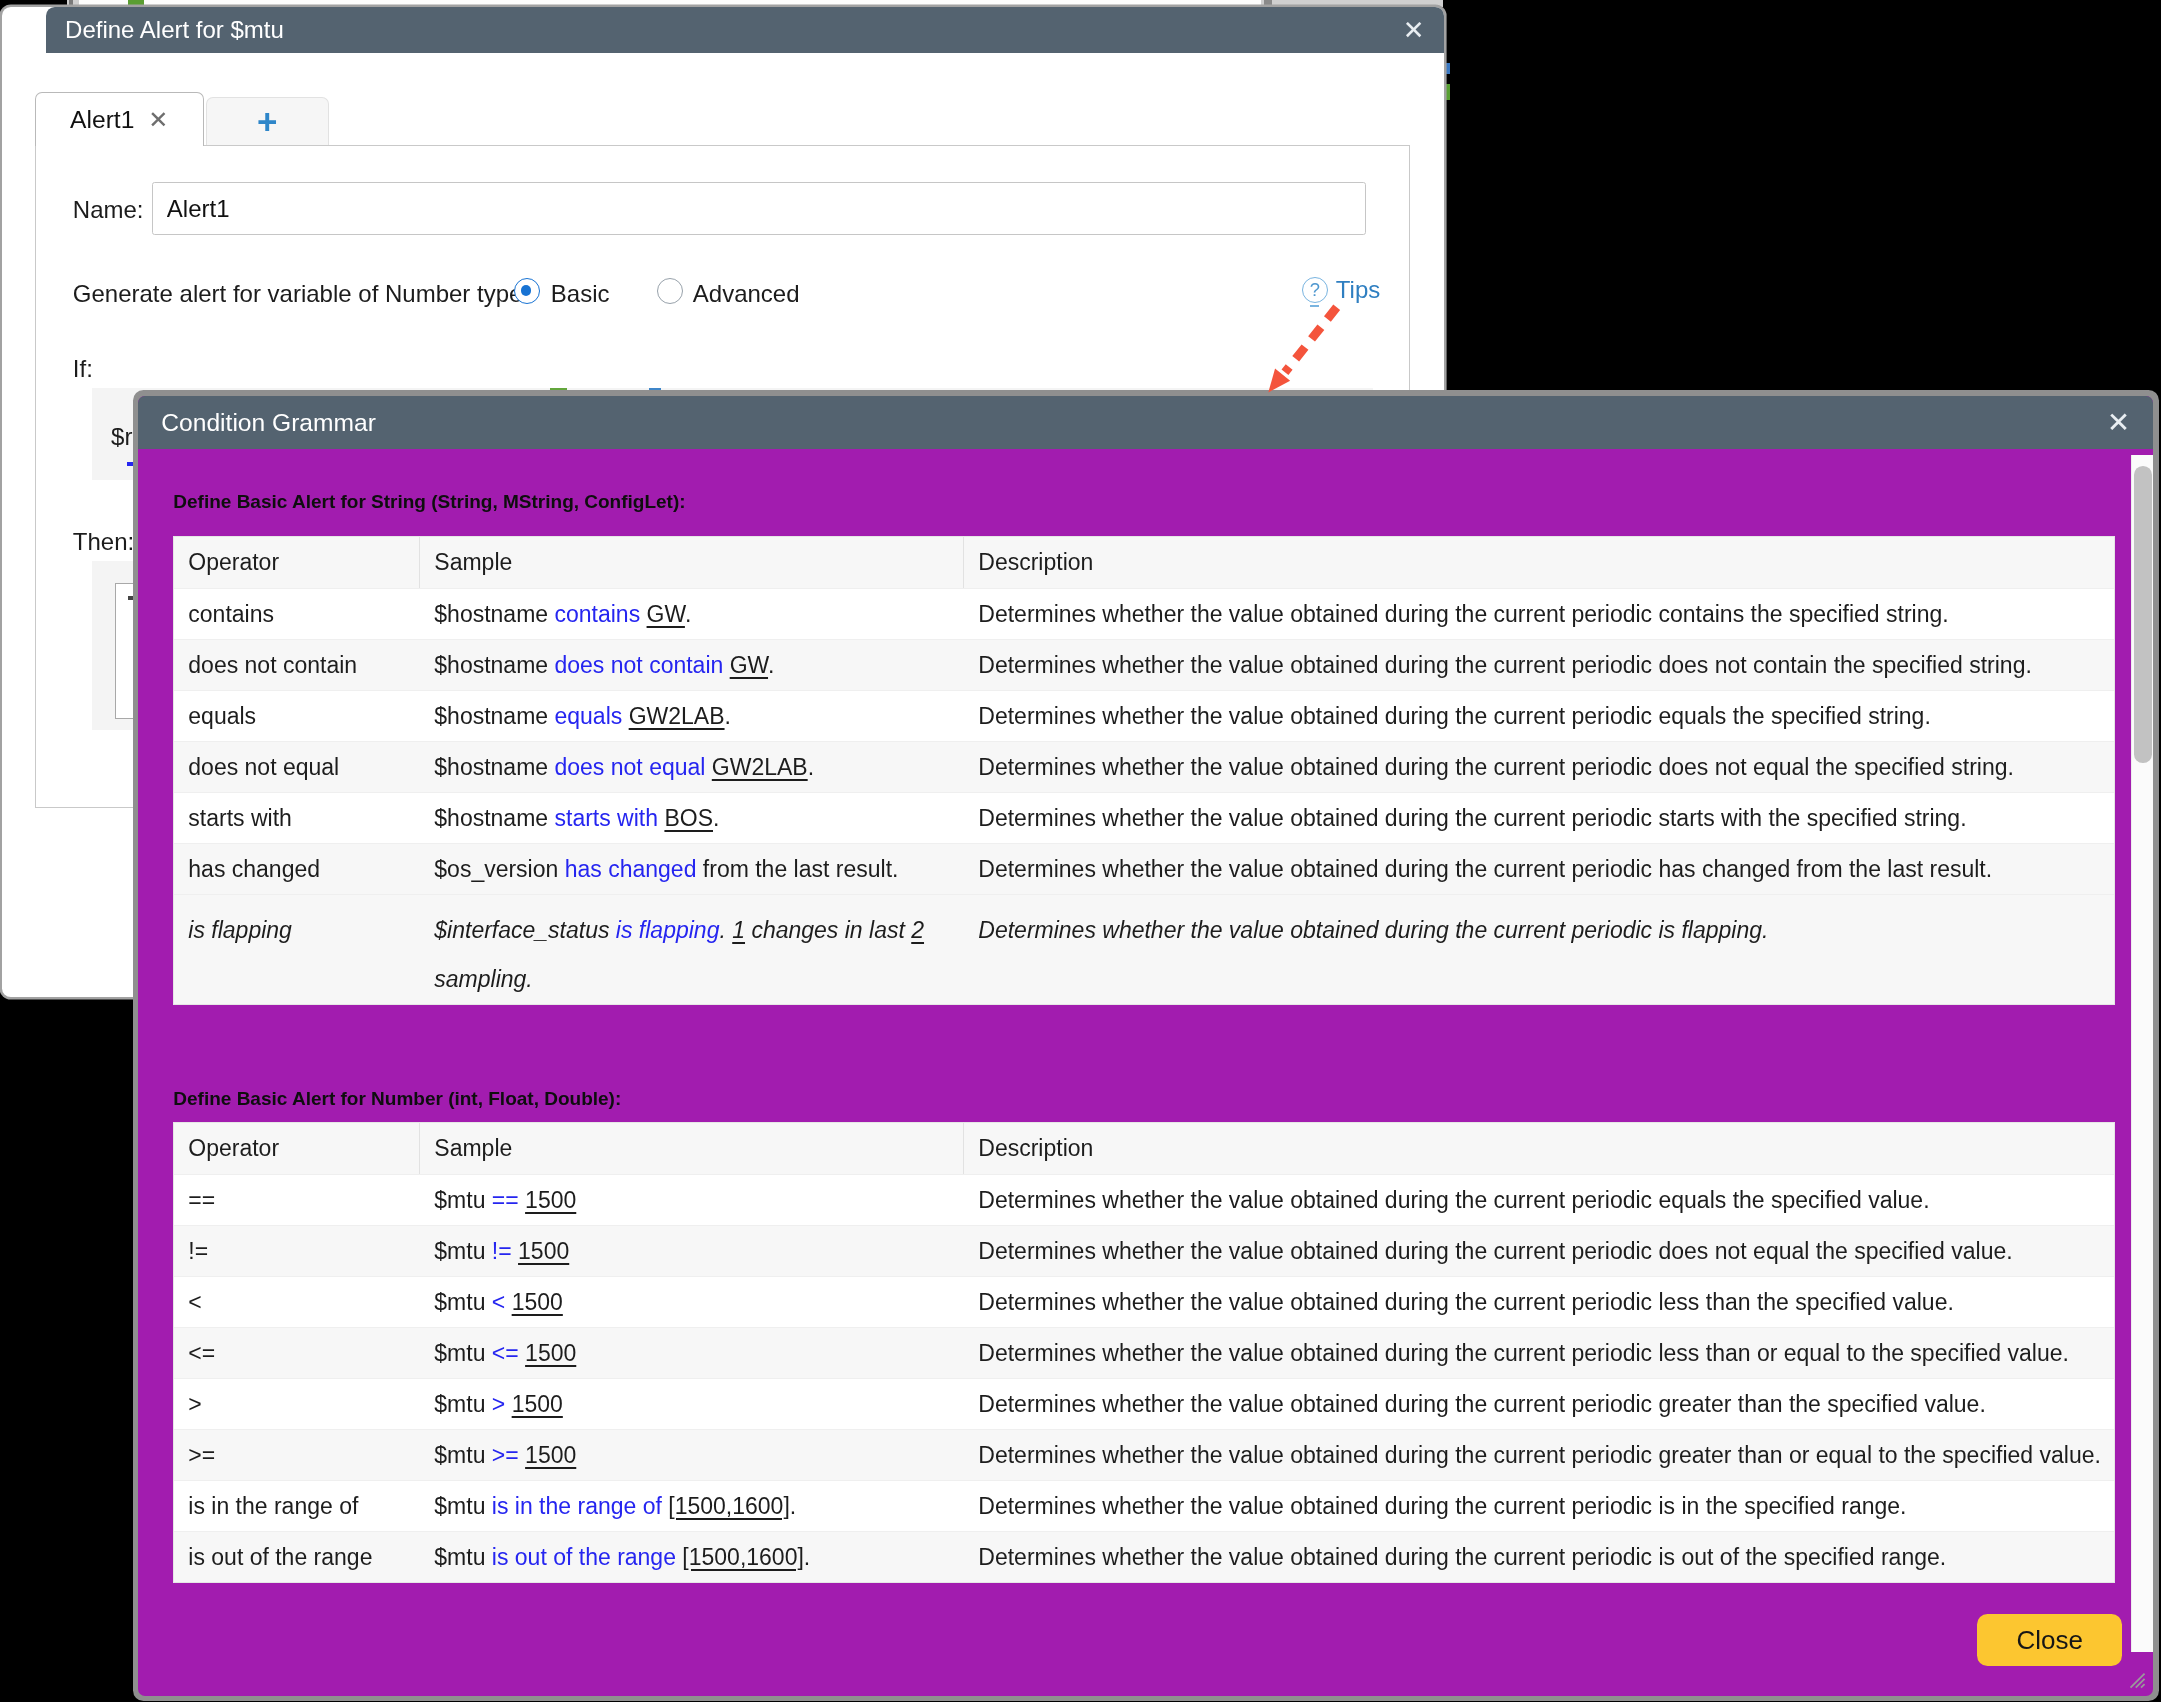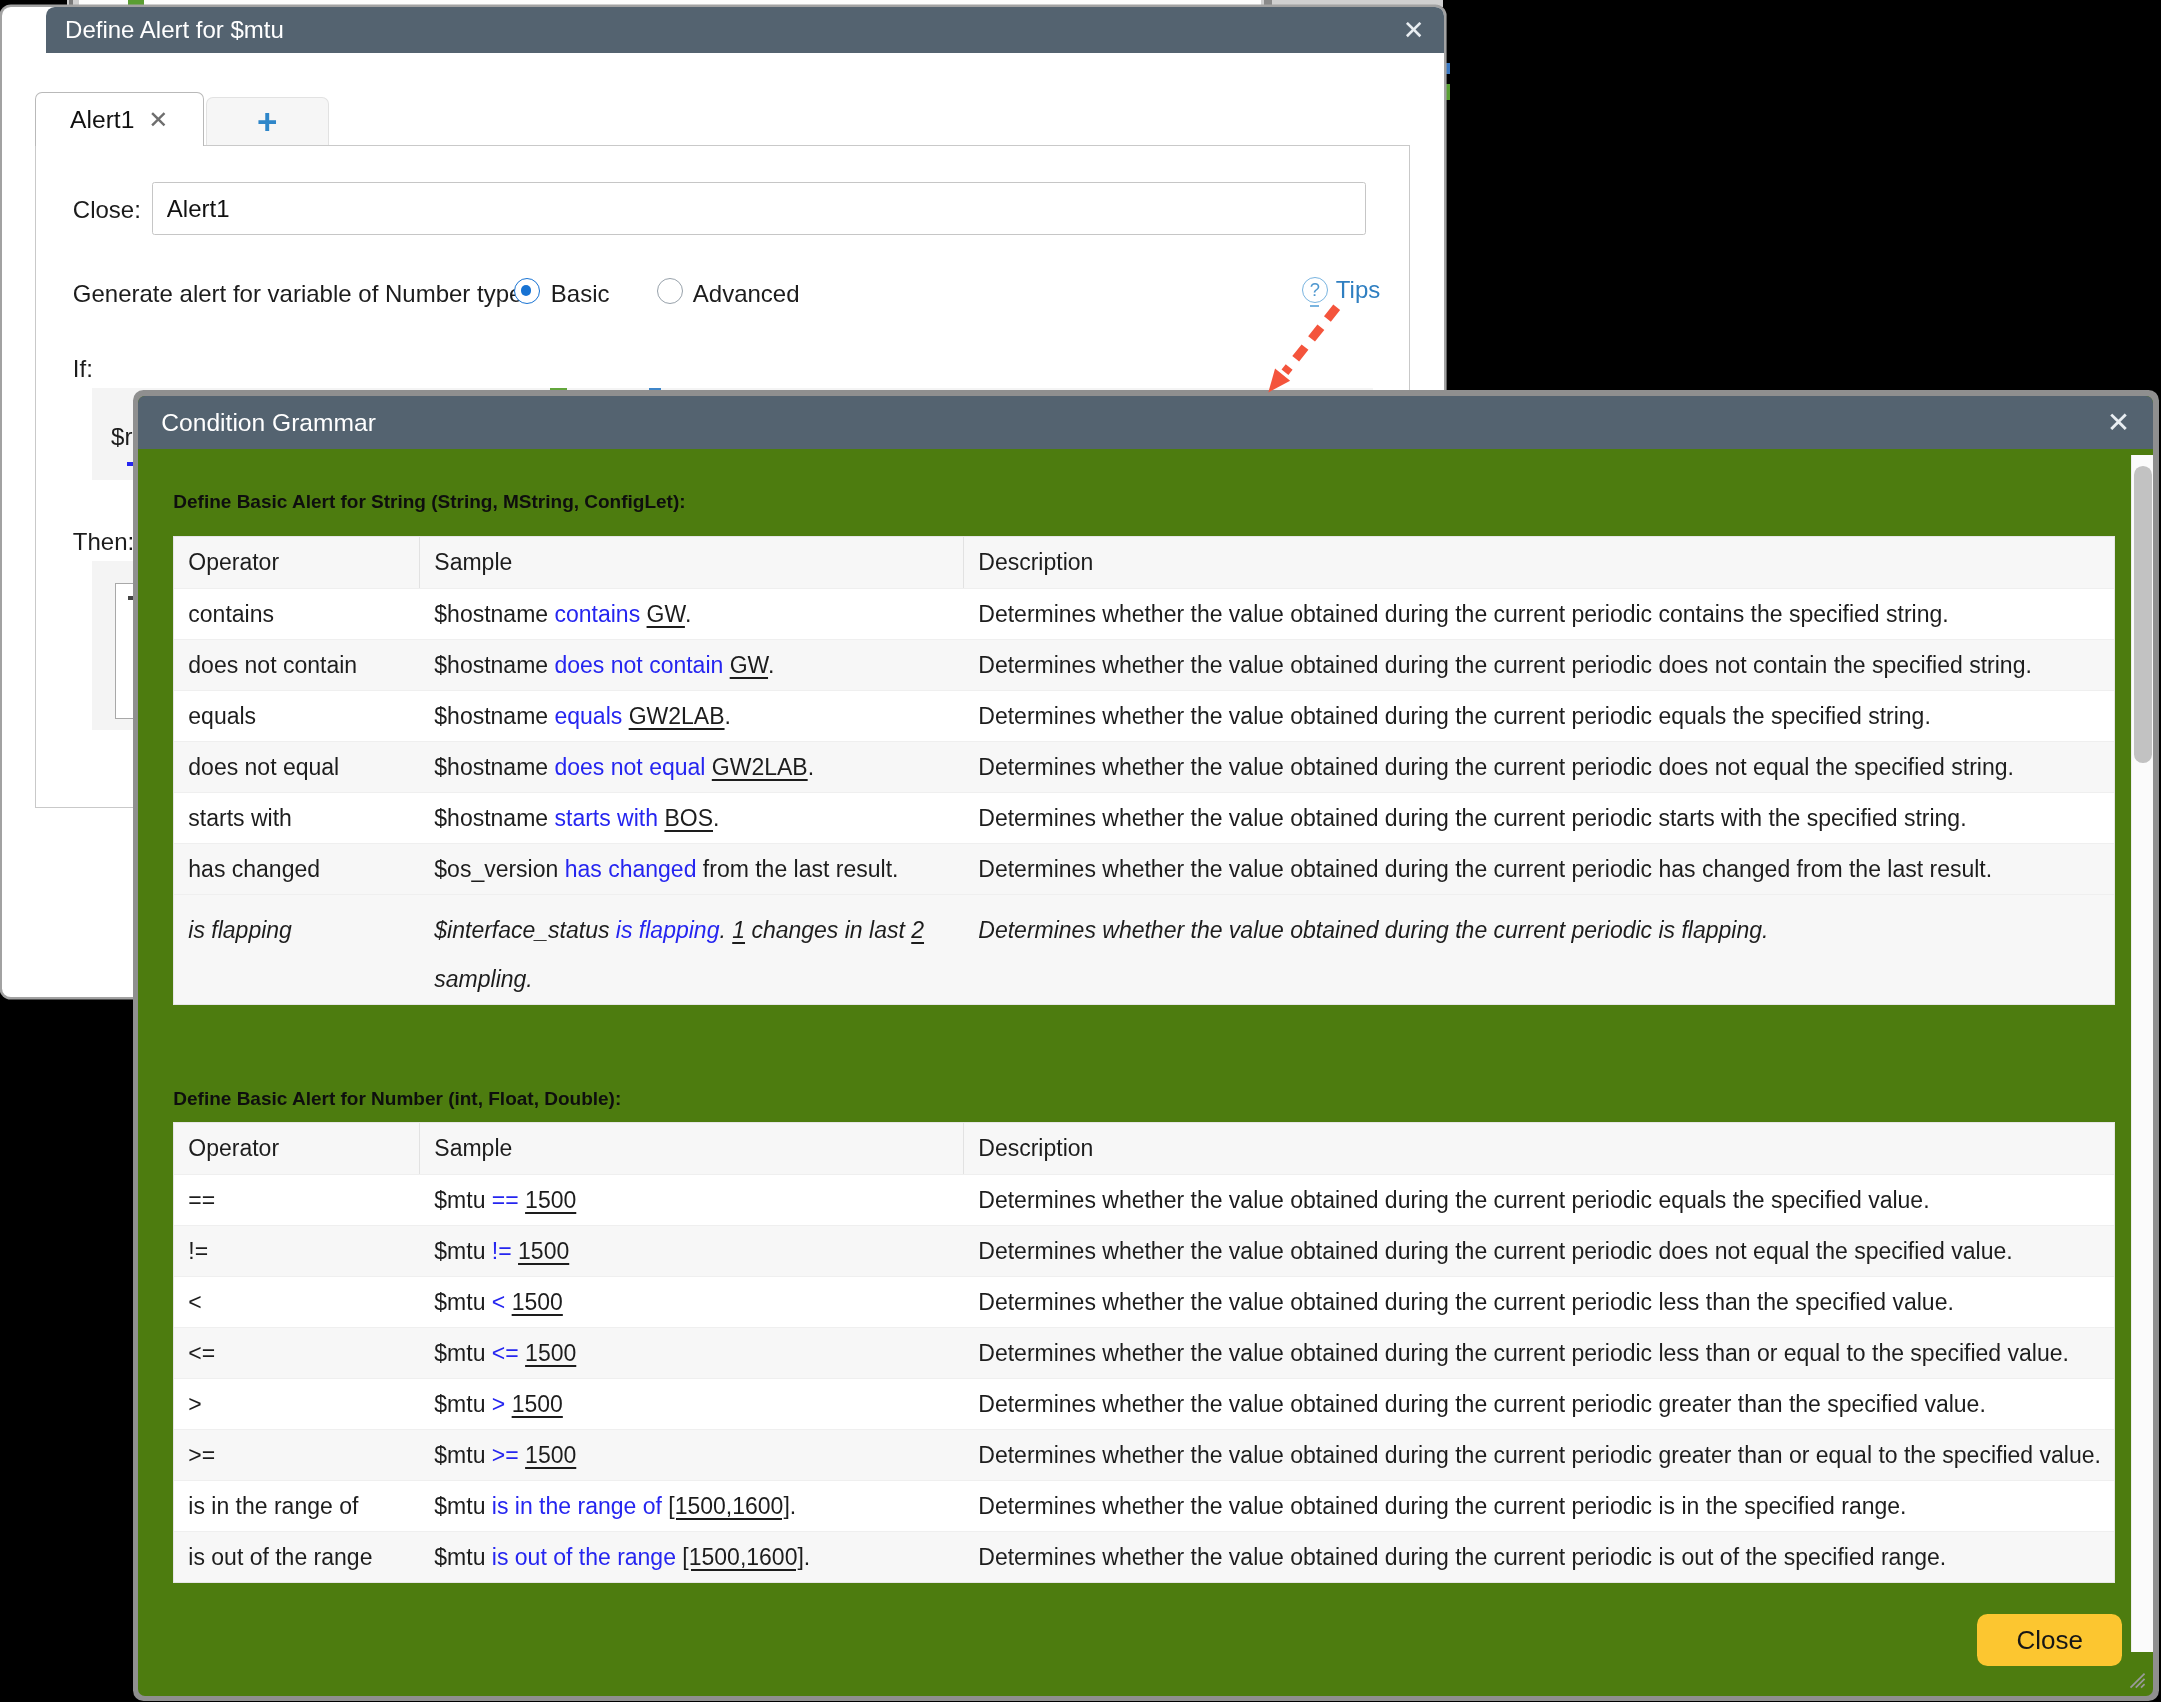--- a/index.html
+++ b/index.html
@@ -43,21 +43,21 @@
   .bulb::after{content:"";position:absolute;left:7px;bottom:-5.3px;width:8.8px;height:2.6px;background:#79b4e0;}
   .graybox{position:absolute;background:#f4f4f4;}
   .thenbox-inner{position:absolute;left:79px;top:437px;width:1258px;height:136px;background:#fff;border:1.8px solid #a8a8a8;}
 
   
   .arrow-svg{position:absolute;left:1242px;top:294px;z-index:40;}
 
   
   .cg-dialog{position:absolute;left:133px;top:390px;width:2026px;height:1311px;background:#8f8f8f;
     border-radius:10.5px;z-index:10;}
-  .cg-content{position:absolute;left:5.3px;top:6.1px;width:2015px;height:1300px;background:#4d7c0f;
+  .cg-content{position:absolute;left:5.3px;top:6.1px;width:2015px;height:1300px;background:#a21caf;
     border-radius:7px;overflow:hidden;}
   .cg-titlebar{height:53px;background:var(--titlebar);display:flex;align-items:center;
     padding:0 23px;color:#fff;font-size:24.6px;}
   .cg-h{position:absolute;left:35px;font-size:19px;font-weight:bold;color:#0e0e0e;white-space:nowrap;}
   .cg-table{position:absolute;left:35px;width:1942px;border:0.9px solid #e6e6e6;background:#fff;}
   .tr{display:flex;min-height:51px;border-top:0.9px solid #efefef;background:#fff;align-items:center;}
   .tr:first-child{border-top:none;justify-content:space-between;}
   .thead{background:#f7f7f7;}
   .thead .td{align-self:stretch;display:flex;align-items:center;}
   .thead .td:not(:last-child){border-right:0.9px solid #e2e2e2;}
@@ -98,21 +98,21 @@
 
   <div class="tab-active">
     <span>Alert1</span>
     <span class="tab-x">✕</span>
   </div>
   <div class="tab-plus">
     <span>+</span>
   </div>
 
   <div class="da-panel">
-    <span class="lbl" style="left:37px;top:50px;">Close:</span>
+    <span class="lbl" style="left:37px;top:50px;">Name:</span>
     <input class="name-input" type="text" value="Alert1" style="">
 
     <span class="lbl" style="left:37px;top:134px;">Generate alert for variable of Number type:</span>
     <span class="radio on" style="left:478px;top:132px;"></span>
     <span class="lbl" style="left:515px;top:134px;">Basic</span>
     <span class="radio" style="left:621px;top:132px;"></span>
     <span class="lbl" style="left:657px;top:134px;">Advanced</span>
 
     <span class="tips">
       <span class="bulb">?</span>

